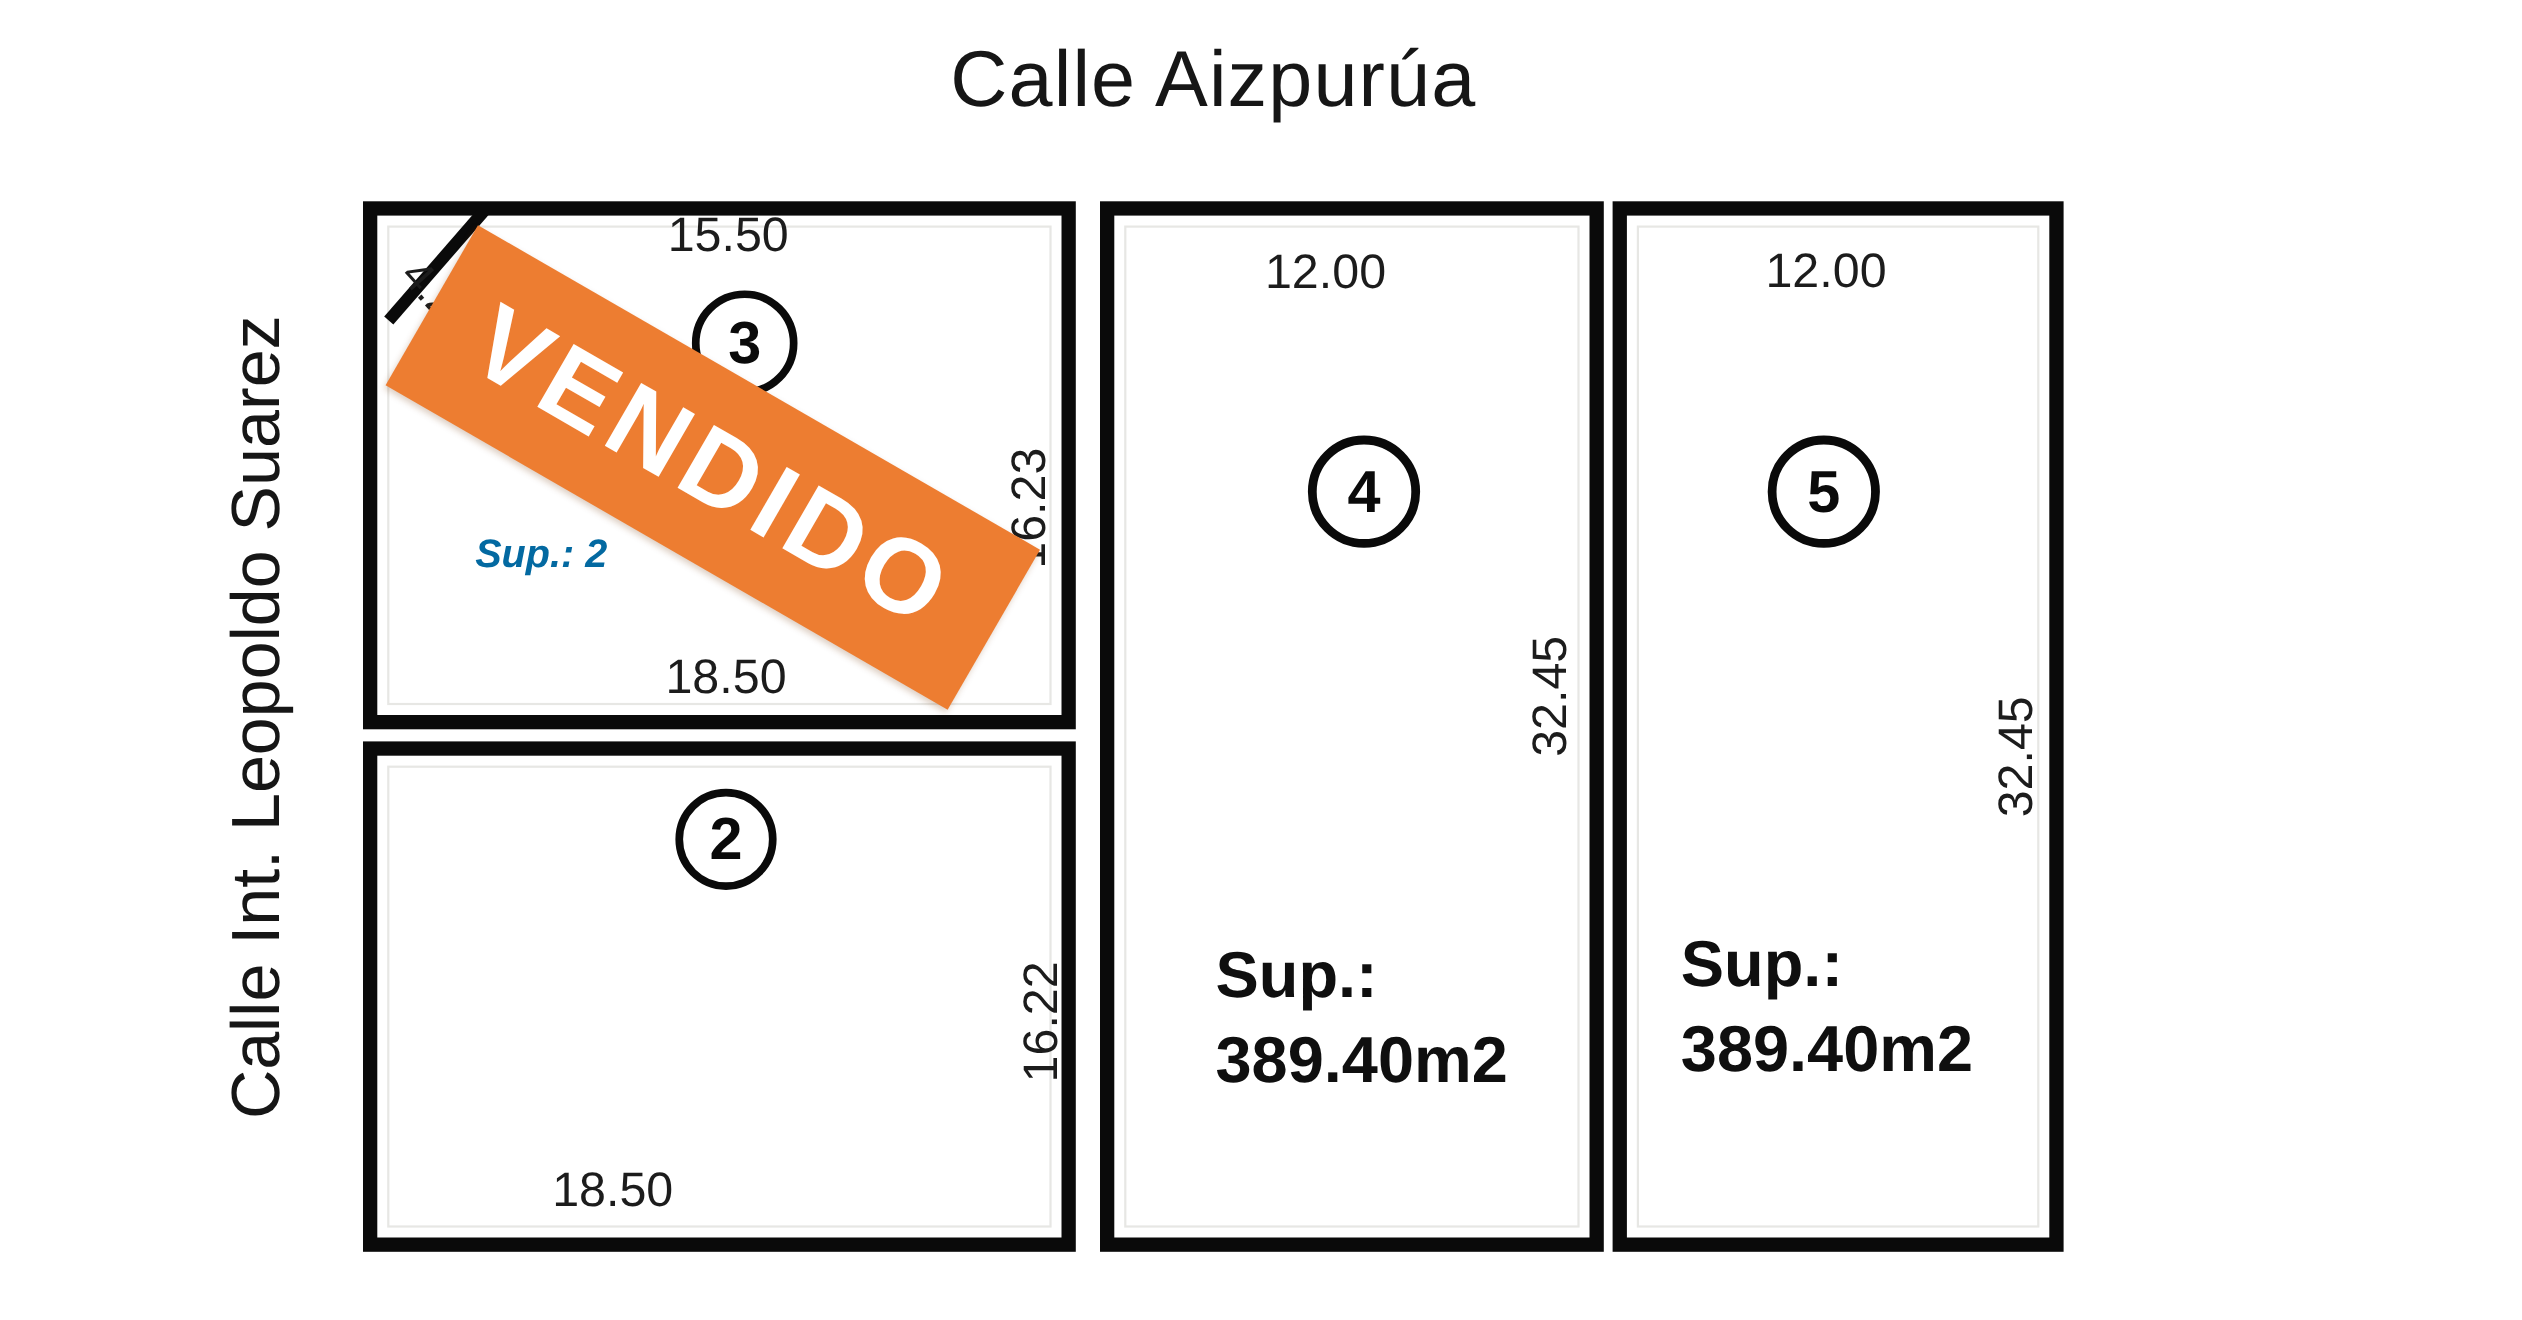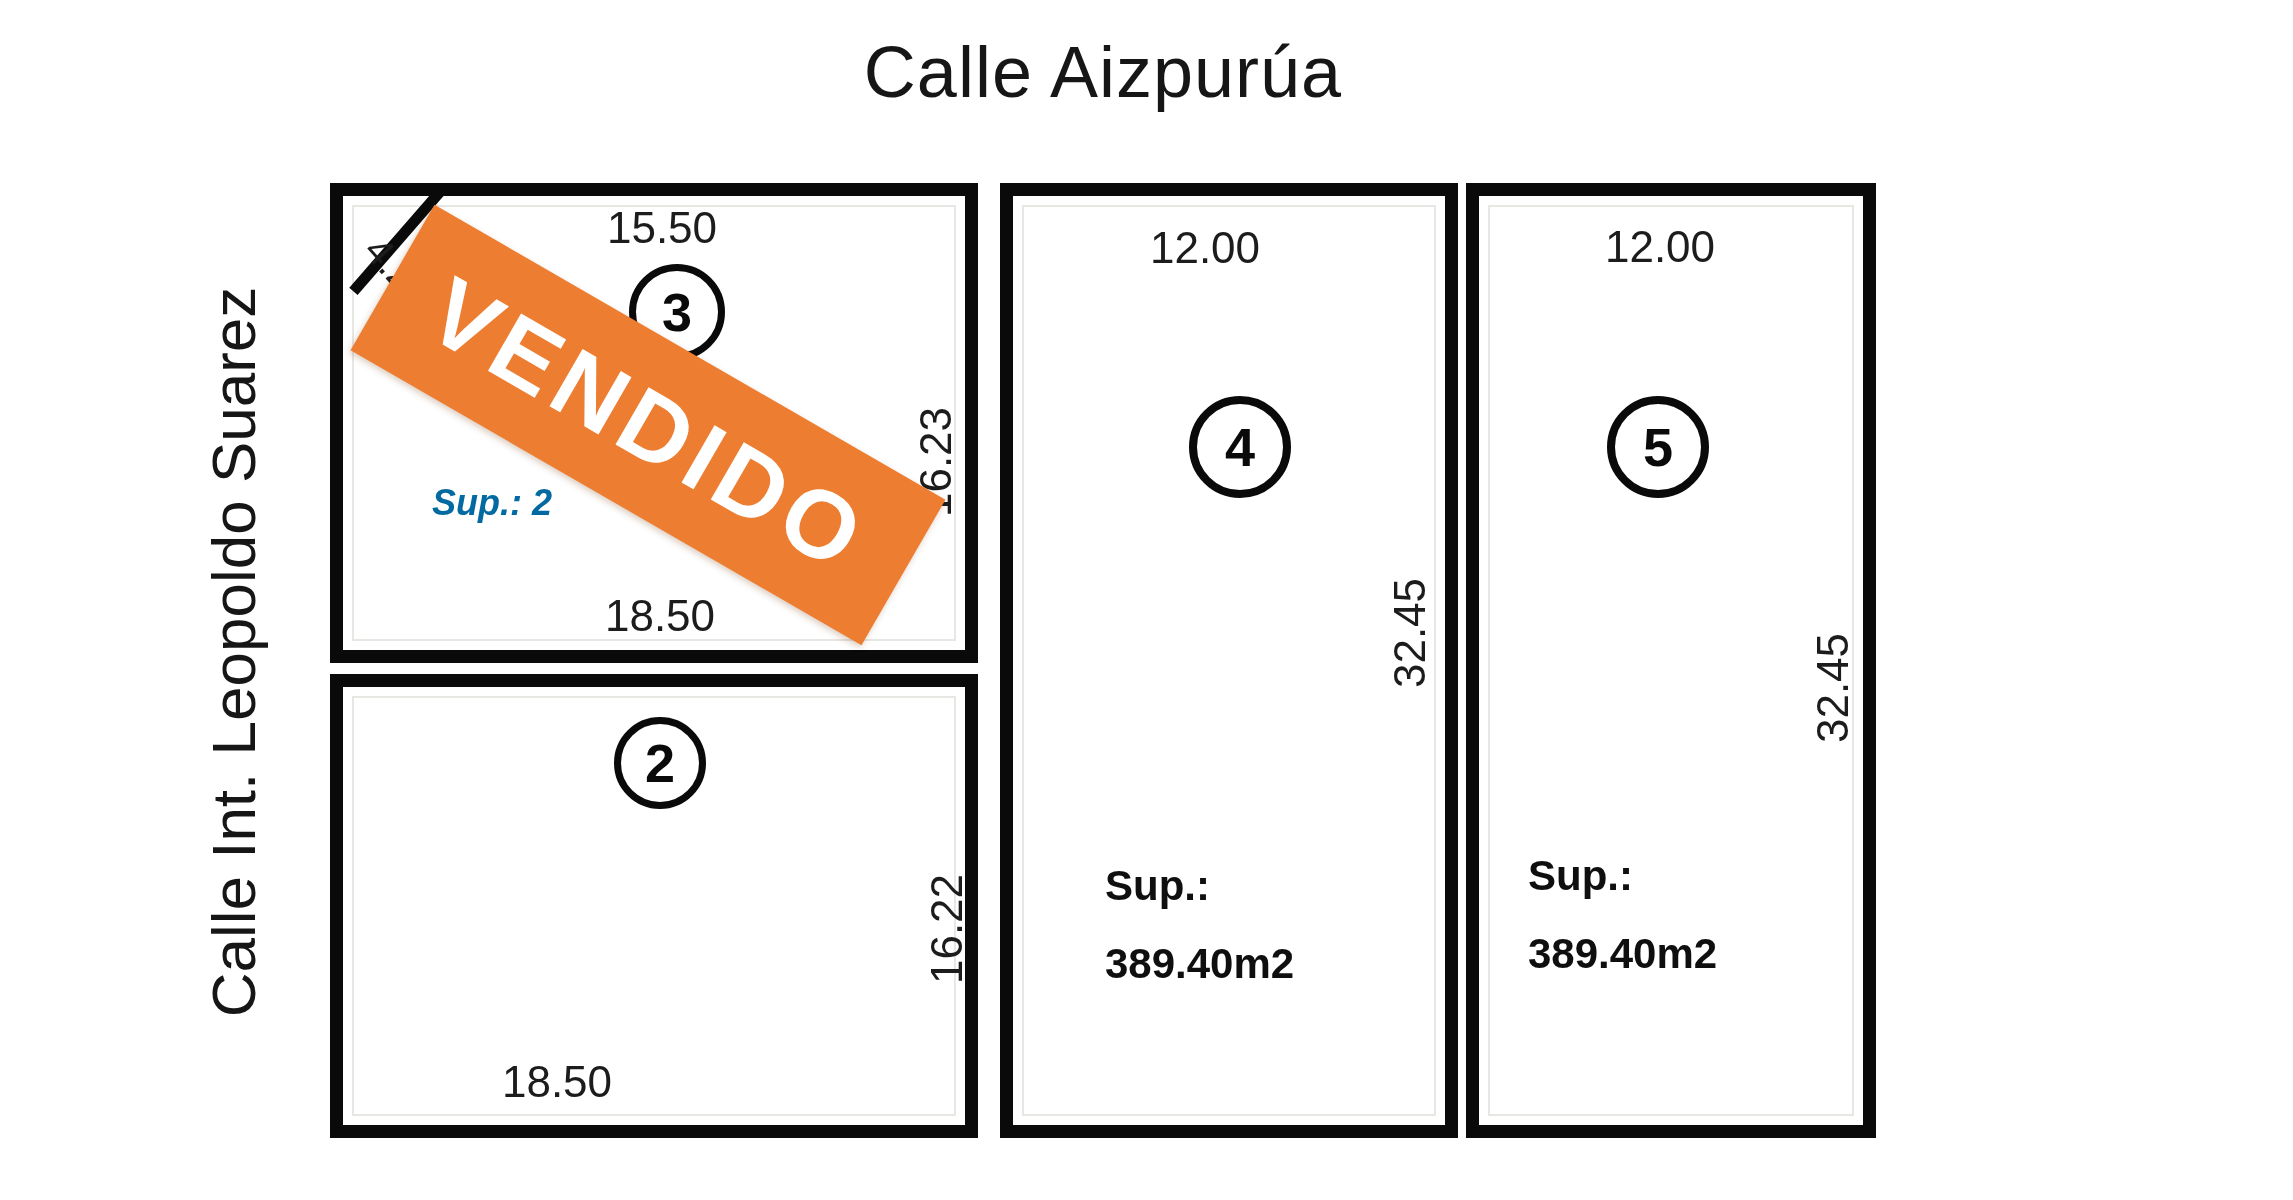--- a/index.html
+++ b/index.html
@@ -78,21 +78,21 @@
     font-weight: 700;
     color: #0369a1;
     white-space: nowrap;
     z-index: 3;
     font-style: italic;
   }
   .sup.centered { transform: translate(-50%, -50%); }
   .sup.lefty { transform: translateY(-50%); }
   .sup-block {
     position: absolute;
-    font-size: 42px;
+    font-size: 59px;
     font-weight: 700;
     color: #0f0f0f;
     line-height: 78px;
     white-space: nowrap;
     z-index: 3;
   }
 
   
   .circle {
     position: absolute;
@@ -153,21 +153,21 @@
   <div class="street-top">Calle Aizpurúa</div>
   <div class="street-left">Calle Int. Leopoldo Suarez</div>
 
   <div class="lot lot3"></div>
   <div class="lot lot2"></div>
   <div class="lot lot4"></div>
   <div class="lot lot5"></div>
 
   <div class="chamfer"></div>
   <span class="dim corner" style="left:398px; top:272px;">4.24</span>
-  <span class="dim" style="left:662px; top:228px;">15.50</span>
+  <span class="dim" style="left:662px; top:214px;">15.50</span>
   <div class="circle c96" style="left:677px; top:312px;">
     <span>3</span>
   </div>
   <span class="dim vert" style="left:936px; top:462px;">16.23</span>
   <span class="sup lefty" style="left:432px; top:503px;">Sup.: 2</span>
   <span class="dim" style="left:660px; top:616px;">18.50</span>
 
   <div class="circle c92" style="left:660px; top:763px;">
     <span>2</span>
   </div>

